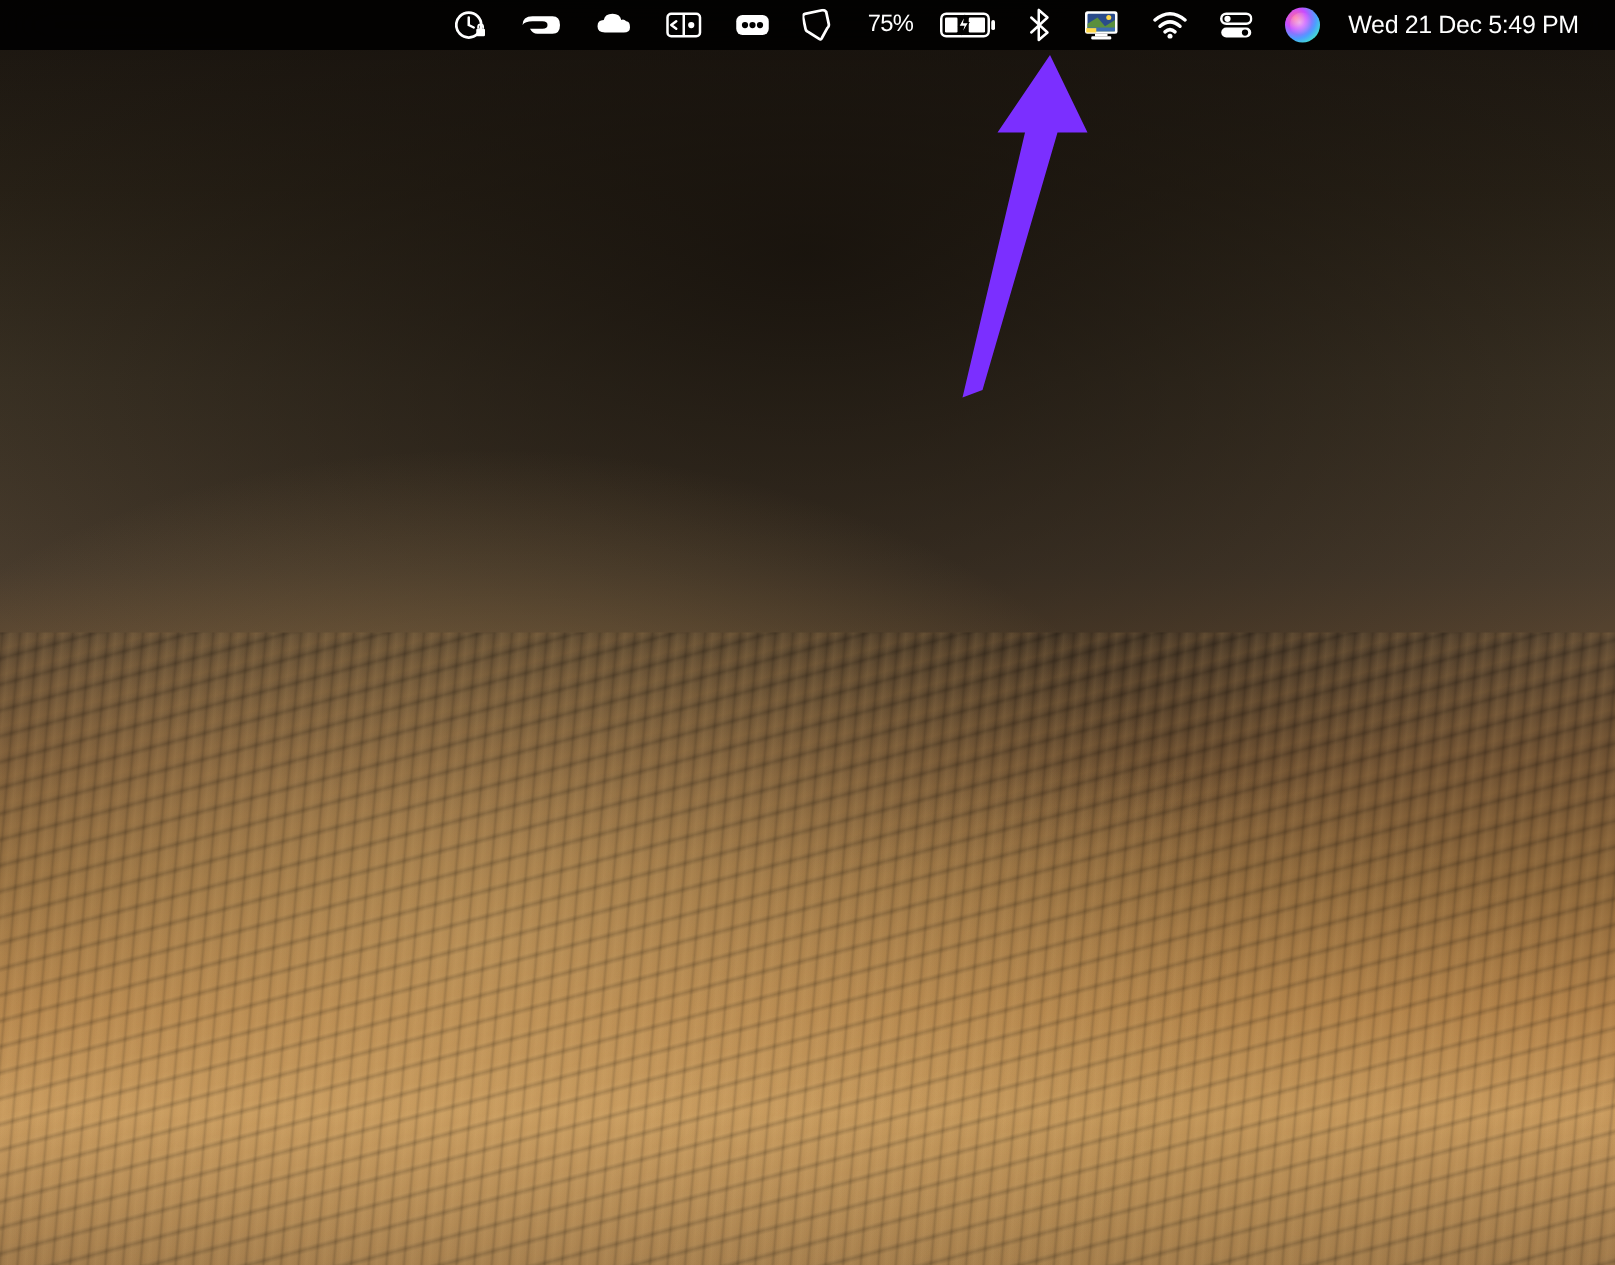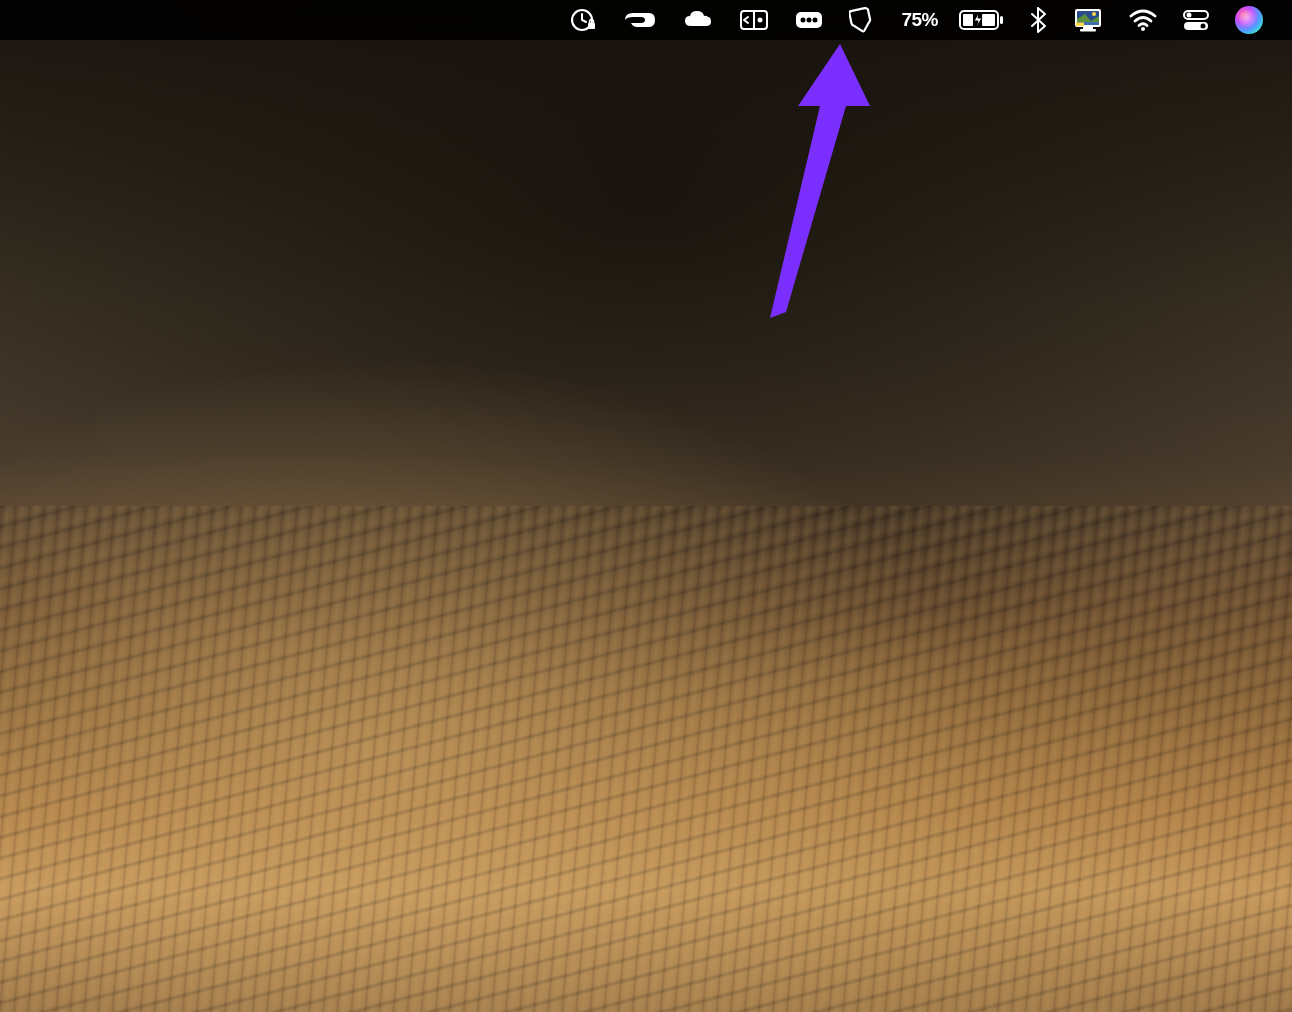--- a/index.html
+++ b/index.html
@@ -96,21 +96,20 @@
       gap: 8px;
     }
     
     .menubar-item {
       display: flex;
       align-items: center;
       justify-content: flex-start;
       height: 100%;
       padding: 0 9px;
       cursor: pointer;
-      font-weight: bold;
     }
     
     .menubar-item svg {
       display: block;
     }
     
     .battery-text {
       font-size: 19px;
       letter-spacing: -0.5px;
       padding-right: 2px;
@@ -249,20 +248,23 @@
       <circle cx="6" cy="6" r="2.5" fill="#fff"></circle>
       <rect x="1" y="13" width="24" height="8" rx="4" fill="#fff"></rect>
       <circle cx="20" cy="17" r="2.5" fill="#000"></circle>
     </svg>
   </div>
 
   <div class="menubar-item">
     <div class="siri-icon"></div>
   </div>
 
+  <div class="menubar-item datetime">
+    <span>Wed 21 Dec  5:49 PM</span>
+  </div>
 
 </div>
 
 <svg class="annotation-arrow" width="140" height="300" viewBox="0 0 140 300">
   <path d="M100 8 
            L58 70 
            L80 70
            L30 282
            L46 276
            L106 70

